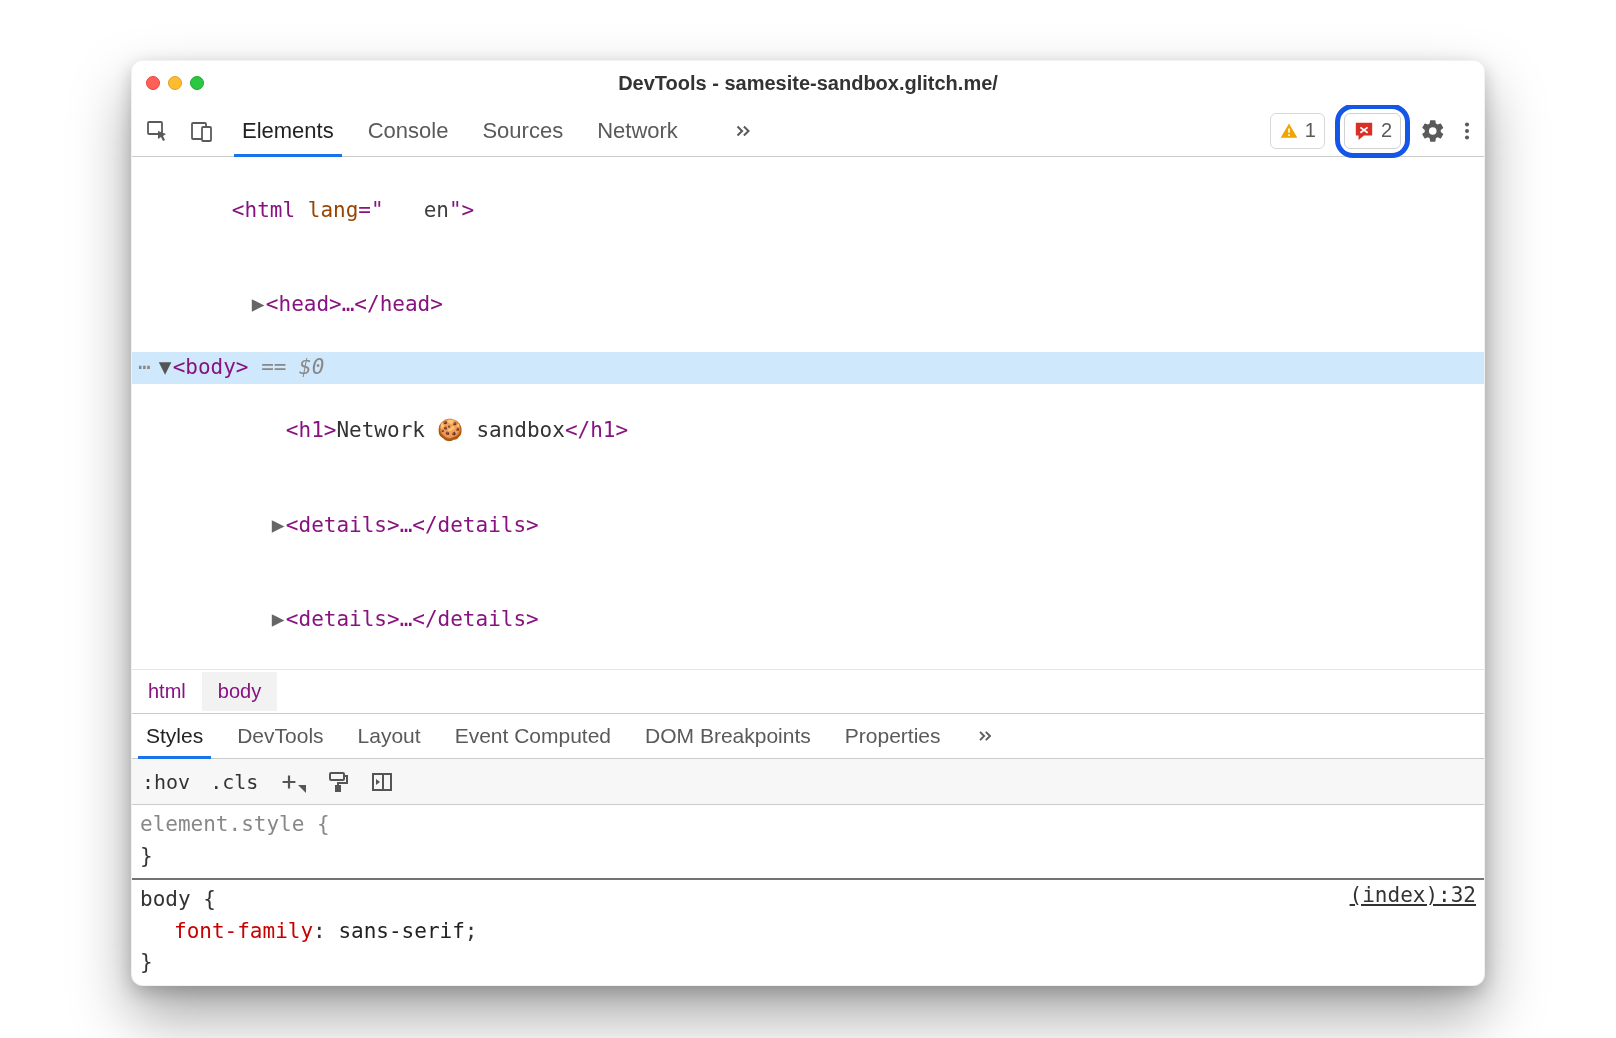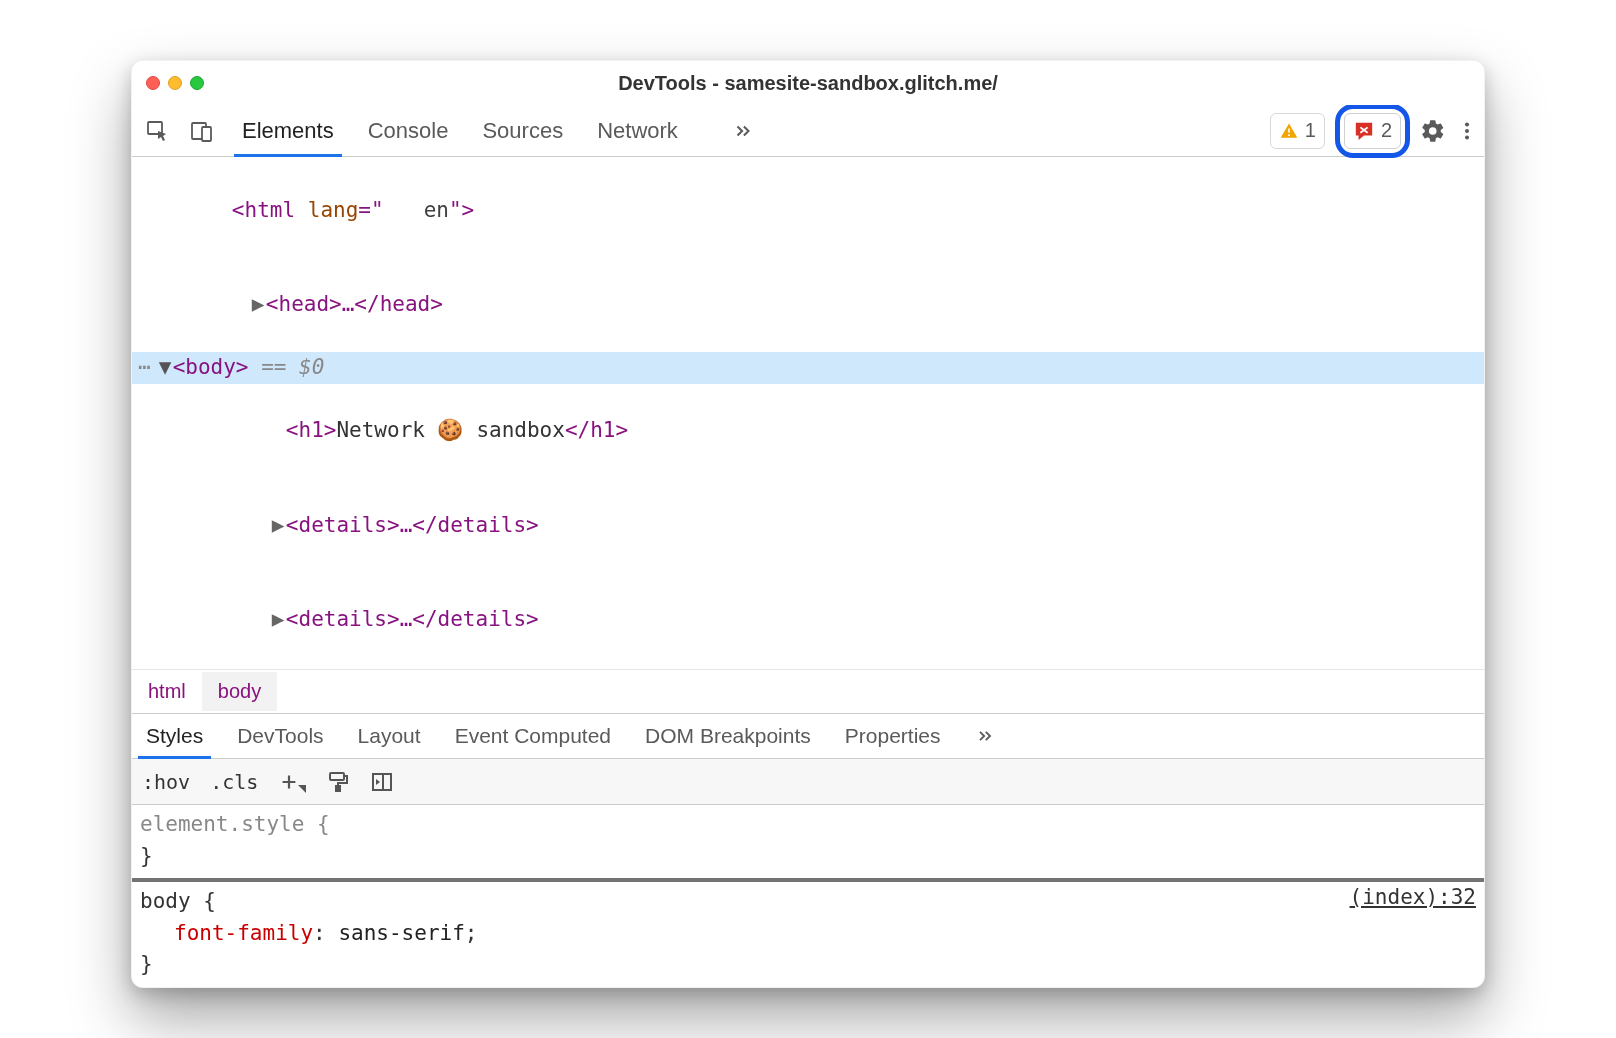--- a/index.html
+++ b/index.html
@@ -104,21 +104,21 @@
     font-family:-apple-system, BlinkMacSystemFont, sans-serif;
   }
   .filterbar .fbtn { padding:0 10px; font-family:Menlo,Consolas,monospace; font-size:20px; color:#333; cursor:pointer;}
   .filterbar .iconbtn { padding:0 10px; cursor:pointer; color:#555; display:inline-flex;}
   .styles {
     font-family: Menlo, Consolas, monospace;
     font-size: 21px;
     line-height:1.5;
     color:#333;
   }
-  .rule { padding:4px 8px 6px; border-bottom:4px solid #737373; position:relative;}
+  .rule { padding:4px 8px 6px; border-bottom:2px solid #737373; position:relative;}
   .rule .source { position:absolute; top:0; right:8px; color:#333; text-decoration:underline; cursor:pointer;}
   .selector-gray { color:#888;}
   .propname { color:#c80000; }
   .propval { color:#222; }
   .emoji { font-family: "Apple Color Emoji","Segoe UI Emoji"; }
 </style>
 </head>
 <body>
 
 <div class="window">

